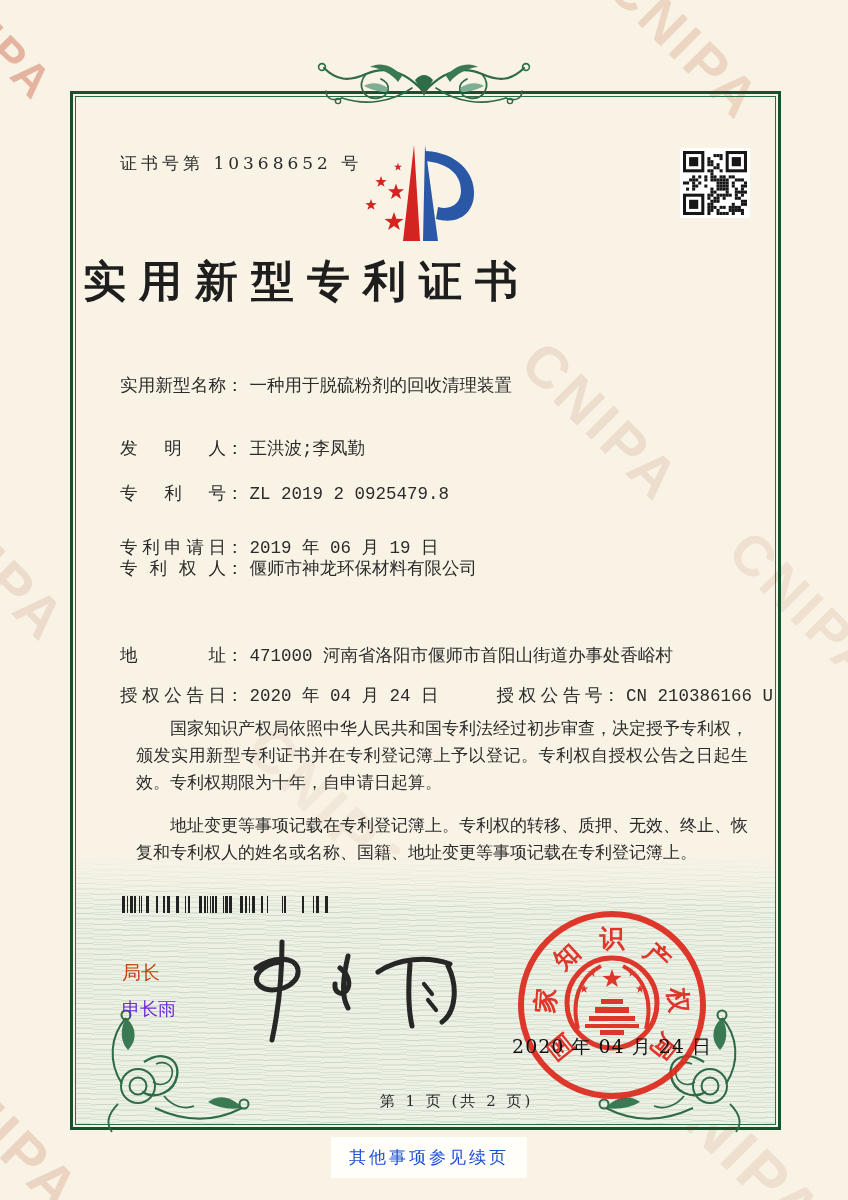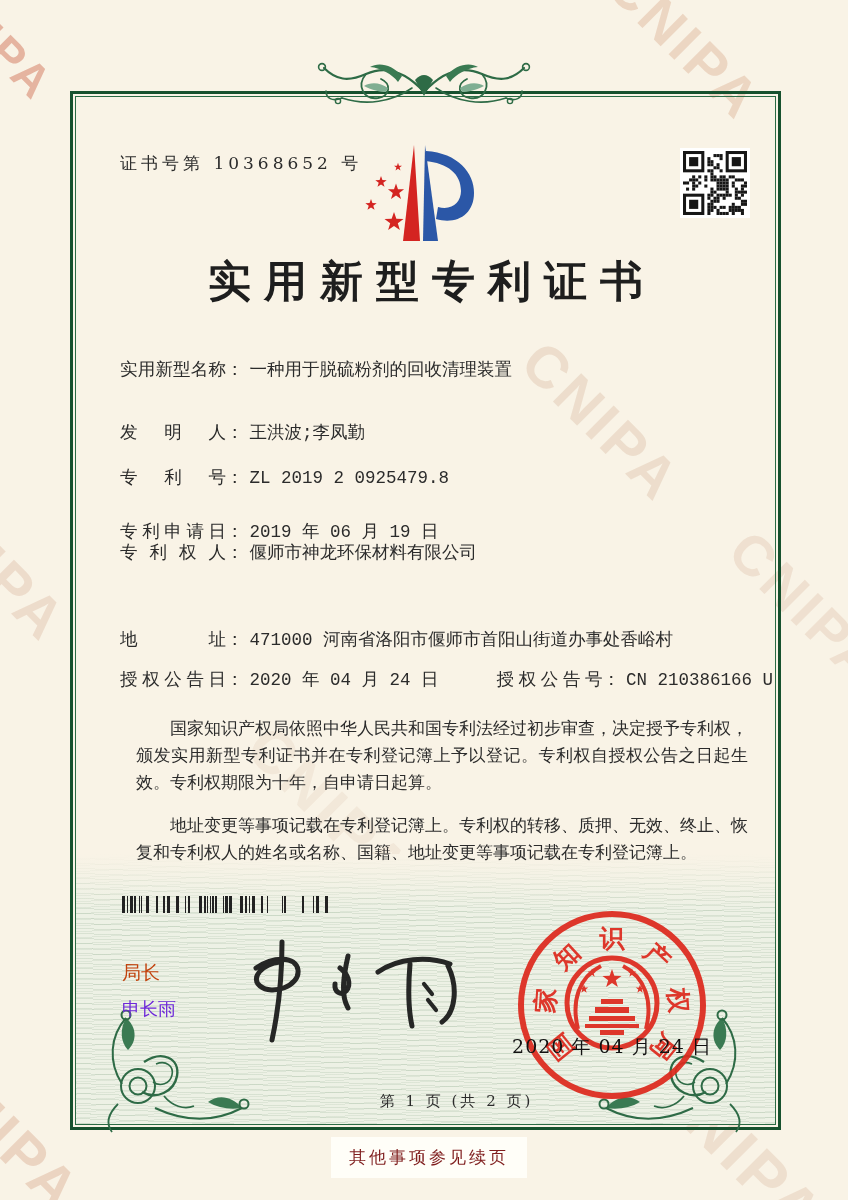--- a/index.html
+++ b/index.html
@@ -31,45 +31,45 @@
       linear-gradient(180deg,#f9f3e6 0,rgba(249,243,230,0) 55px),
       repeating-linear-gradient(2deg, rgba(140,170,140,.22) 0 1px, transparent 1px 5px),
       repeating-linear-gradient(-3deg, rgba(140,170,140,.16) 0 1px, transparent 1px 6px);
   }
   .ornament{ position:absolute; pointer-events:none; }
   
   .cert-no{ position:absolute; left:120px; top:152px; font-size:17px; letter-spacing:4px; }
   .logo{ position:absolute; left:362px; top:141px; }
   .qr{ position:absolute; left:680px; top:148px; width:70px; height:70px; background:#fff; padding:3px; box-sizing:border-box; }
   .title{
-    position:absolute; left:70px; top:253px; width:711px; text-align:center;
+    position:absolute; left:70px; top:253px; width:711px; 
     font-size:43px; font-weight:700; letter-spacing:13px; text-indent:13px; color:#1e1e1e;
   }
   .row{ position:absolute; left:120px; font-size:17.5px; white-space:nowrap; }
-  .fl{ display:inline-block; width:106px; text-align:justify; text-align-last:justify; vertical-align:bottom; }
+  .fl{ display:inline-block; width:106px; text-align:justify; text-align-last:justify; vertical-align:bottom;margin-top:16px; }
   .val{ margin-left:6px;font-family:Liberation Mono, monospace; }
   .grant2{ margin-left:58px; }
   .paras{ position:absolute; left:120px; top:699px; width:644px; font-size:17px; line-height:27px; text-align:justify; }
   .paras p{ margin:16px; text-indent:2em; }
   .barcode-wrap{ position:absolute; left:120px; top:896px; }
   .sig-title{ position:absolute; left:122px; top:960px; font-size:19px; font-family:"Liberation Sans",sans-serif; color:#c2410c; }
   .sig-name{ position:absolute; left:122px; top:997px; font-size:18px; font-family:Liberation Mono, monospace; color:#6d28d9; }
   .signature{ position:absolute; left:222px; top:934px; }
   .seal{ position:absolute; left:512px; top:905px; }
   .seal-date{
     position:absolute; left:512px; top:1034px; width:200px; text-align:center;
     font-size:19px; color:#111; letter-spacing:1px; white-space:nowrap;
   }
   .page-no{
     position:absolute; left:70px; top:1092px; width:773px; text-align:center;
     font-size:15px; letter-spacing:3px;
   }
   .continuation{
     position:absolute; left:331px; top:1137px; background:#fffef8;
-    padding:9px 18px; font-size:17px; letter-spacing:3px; color:#7f1d1d;
+    padding:9px 18px; font-size:17px; letter-spacing:3px; color:#1d4ed8;
   }
 </style>
 </head>
 <body>
 
 <div class="page">
 
   <div class="wm" style="left:-48px; top:-40px; font-size:46px; color:rgba(202,92,64,.42);">CNIPA</div>
   <div class="wm" style="left:640px; top:-48px; font-size:56px; color:rgba(226,190,164,.55);">CNIPA</div>
   <div class="wm" style="left:556px; top:328px; font-size:58px; color:rgba(229,206,186,.6);">CNIPA</div>

